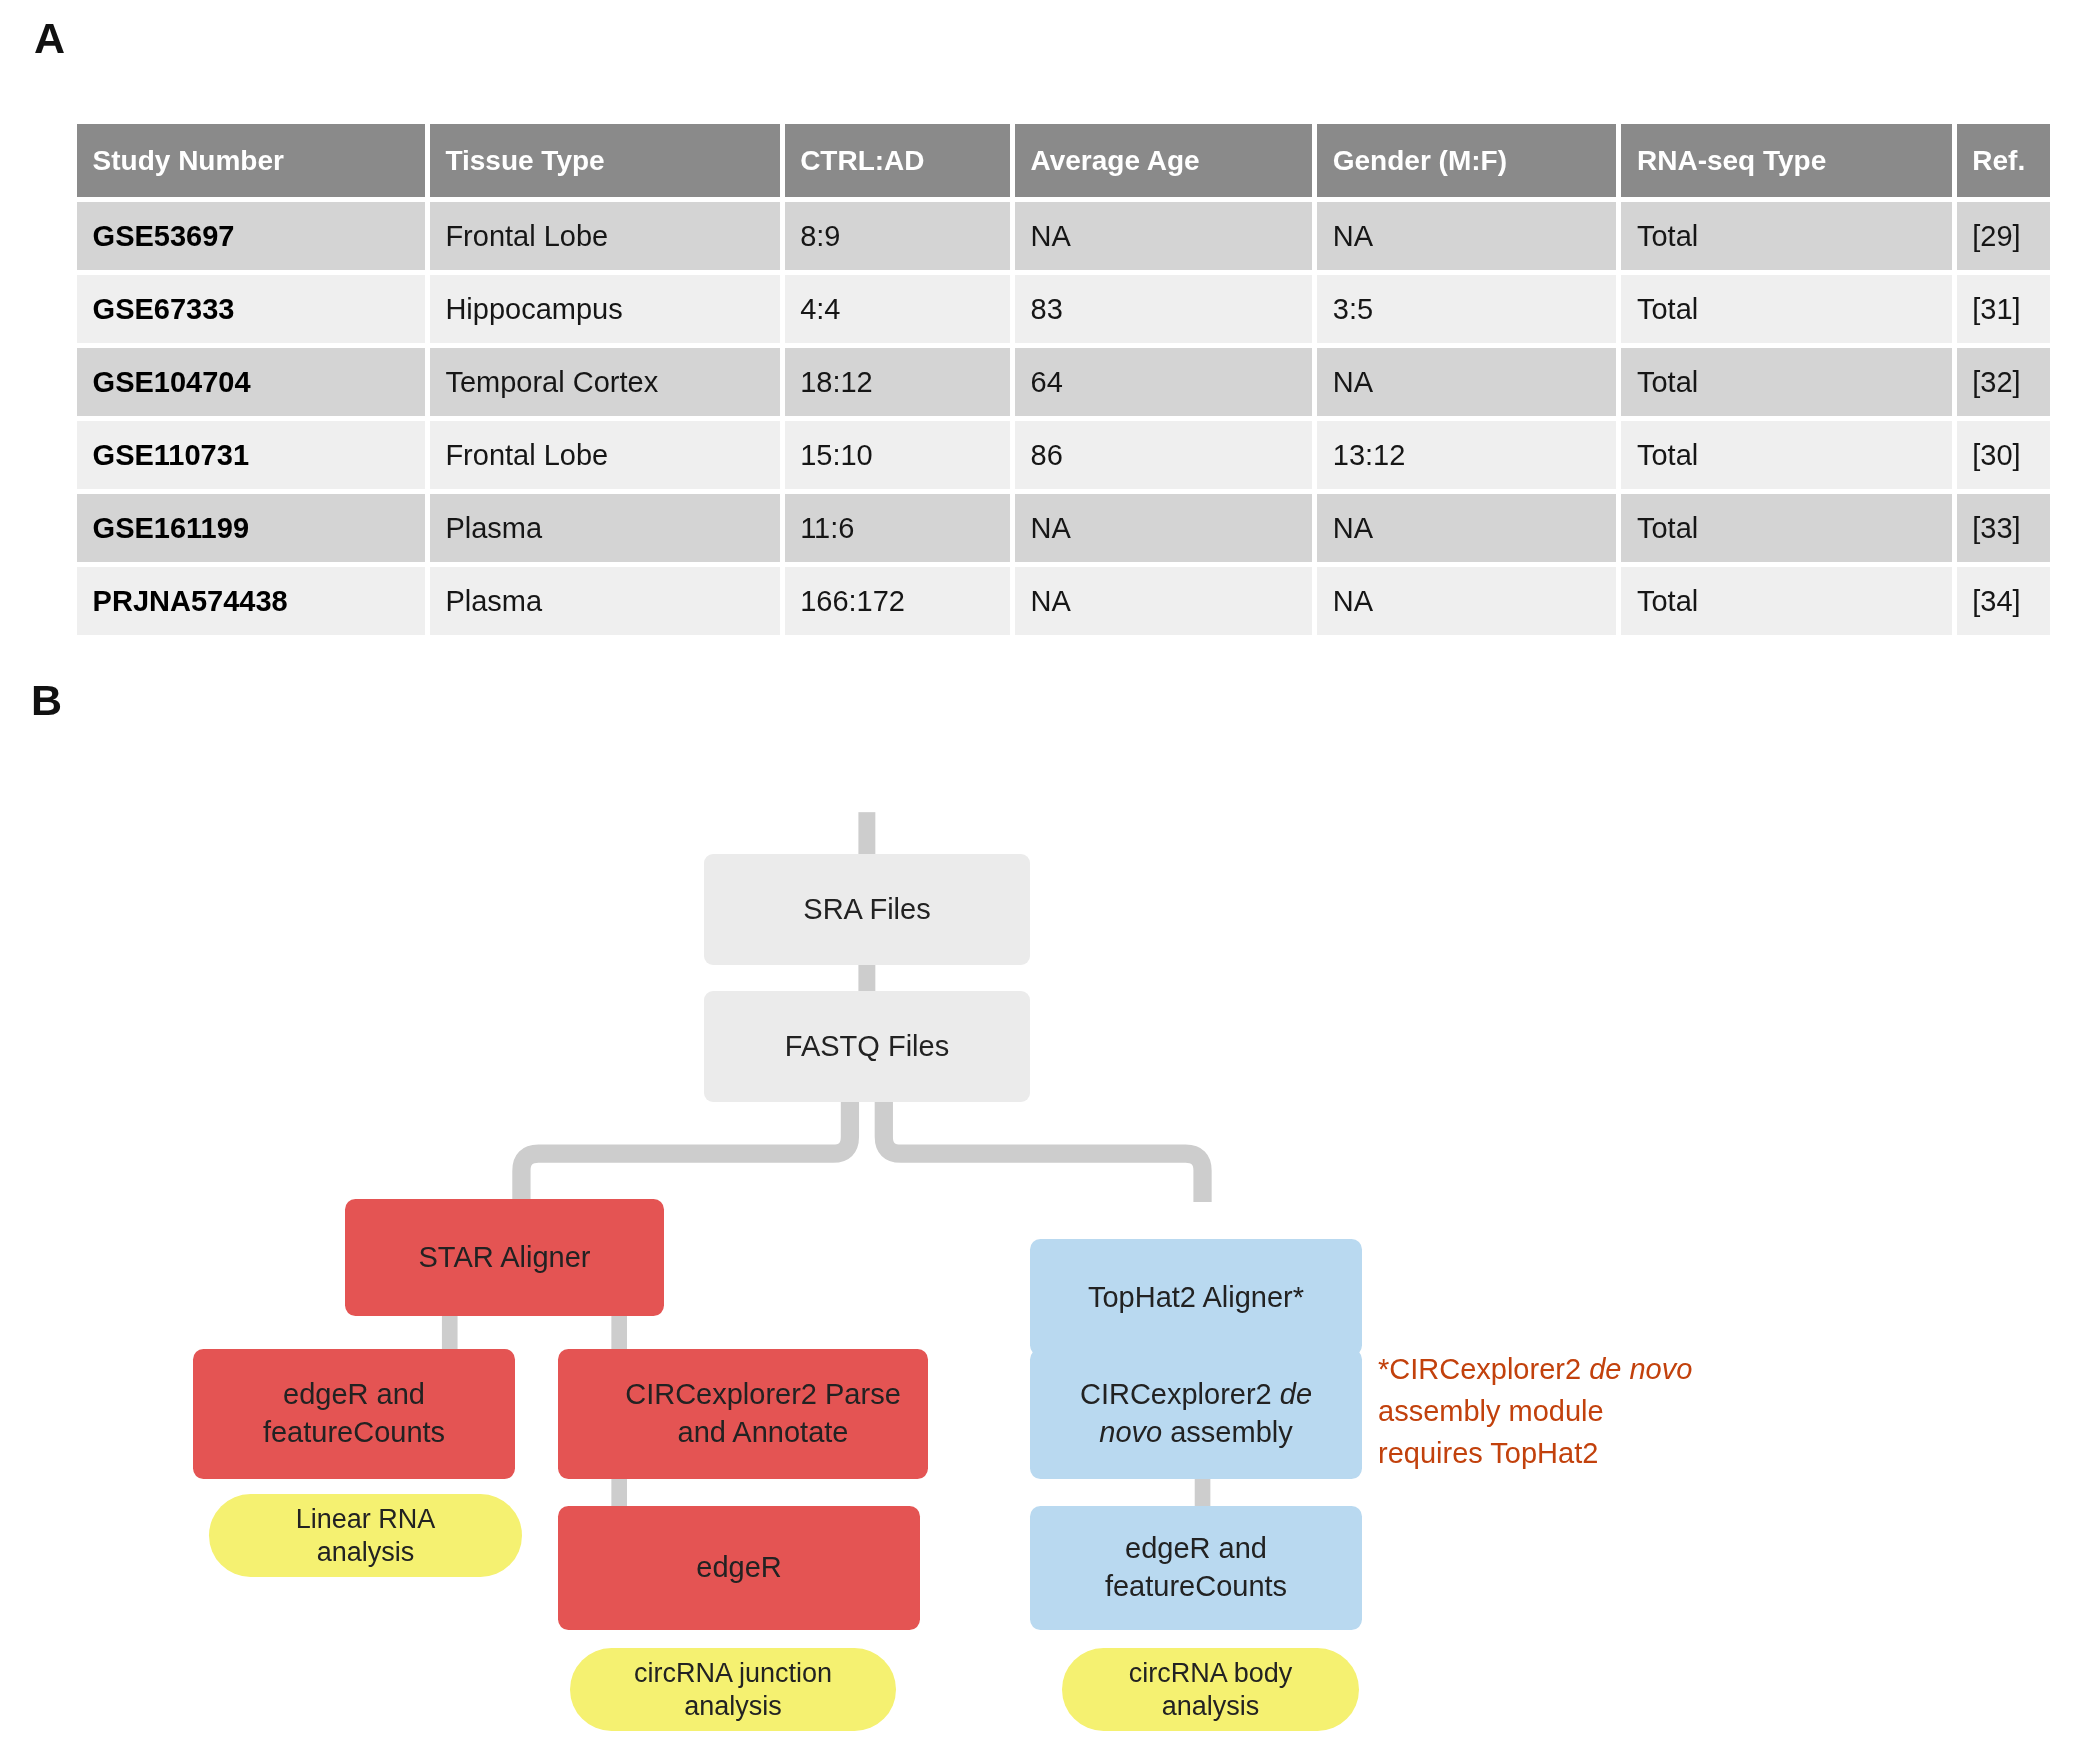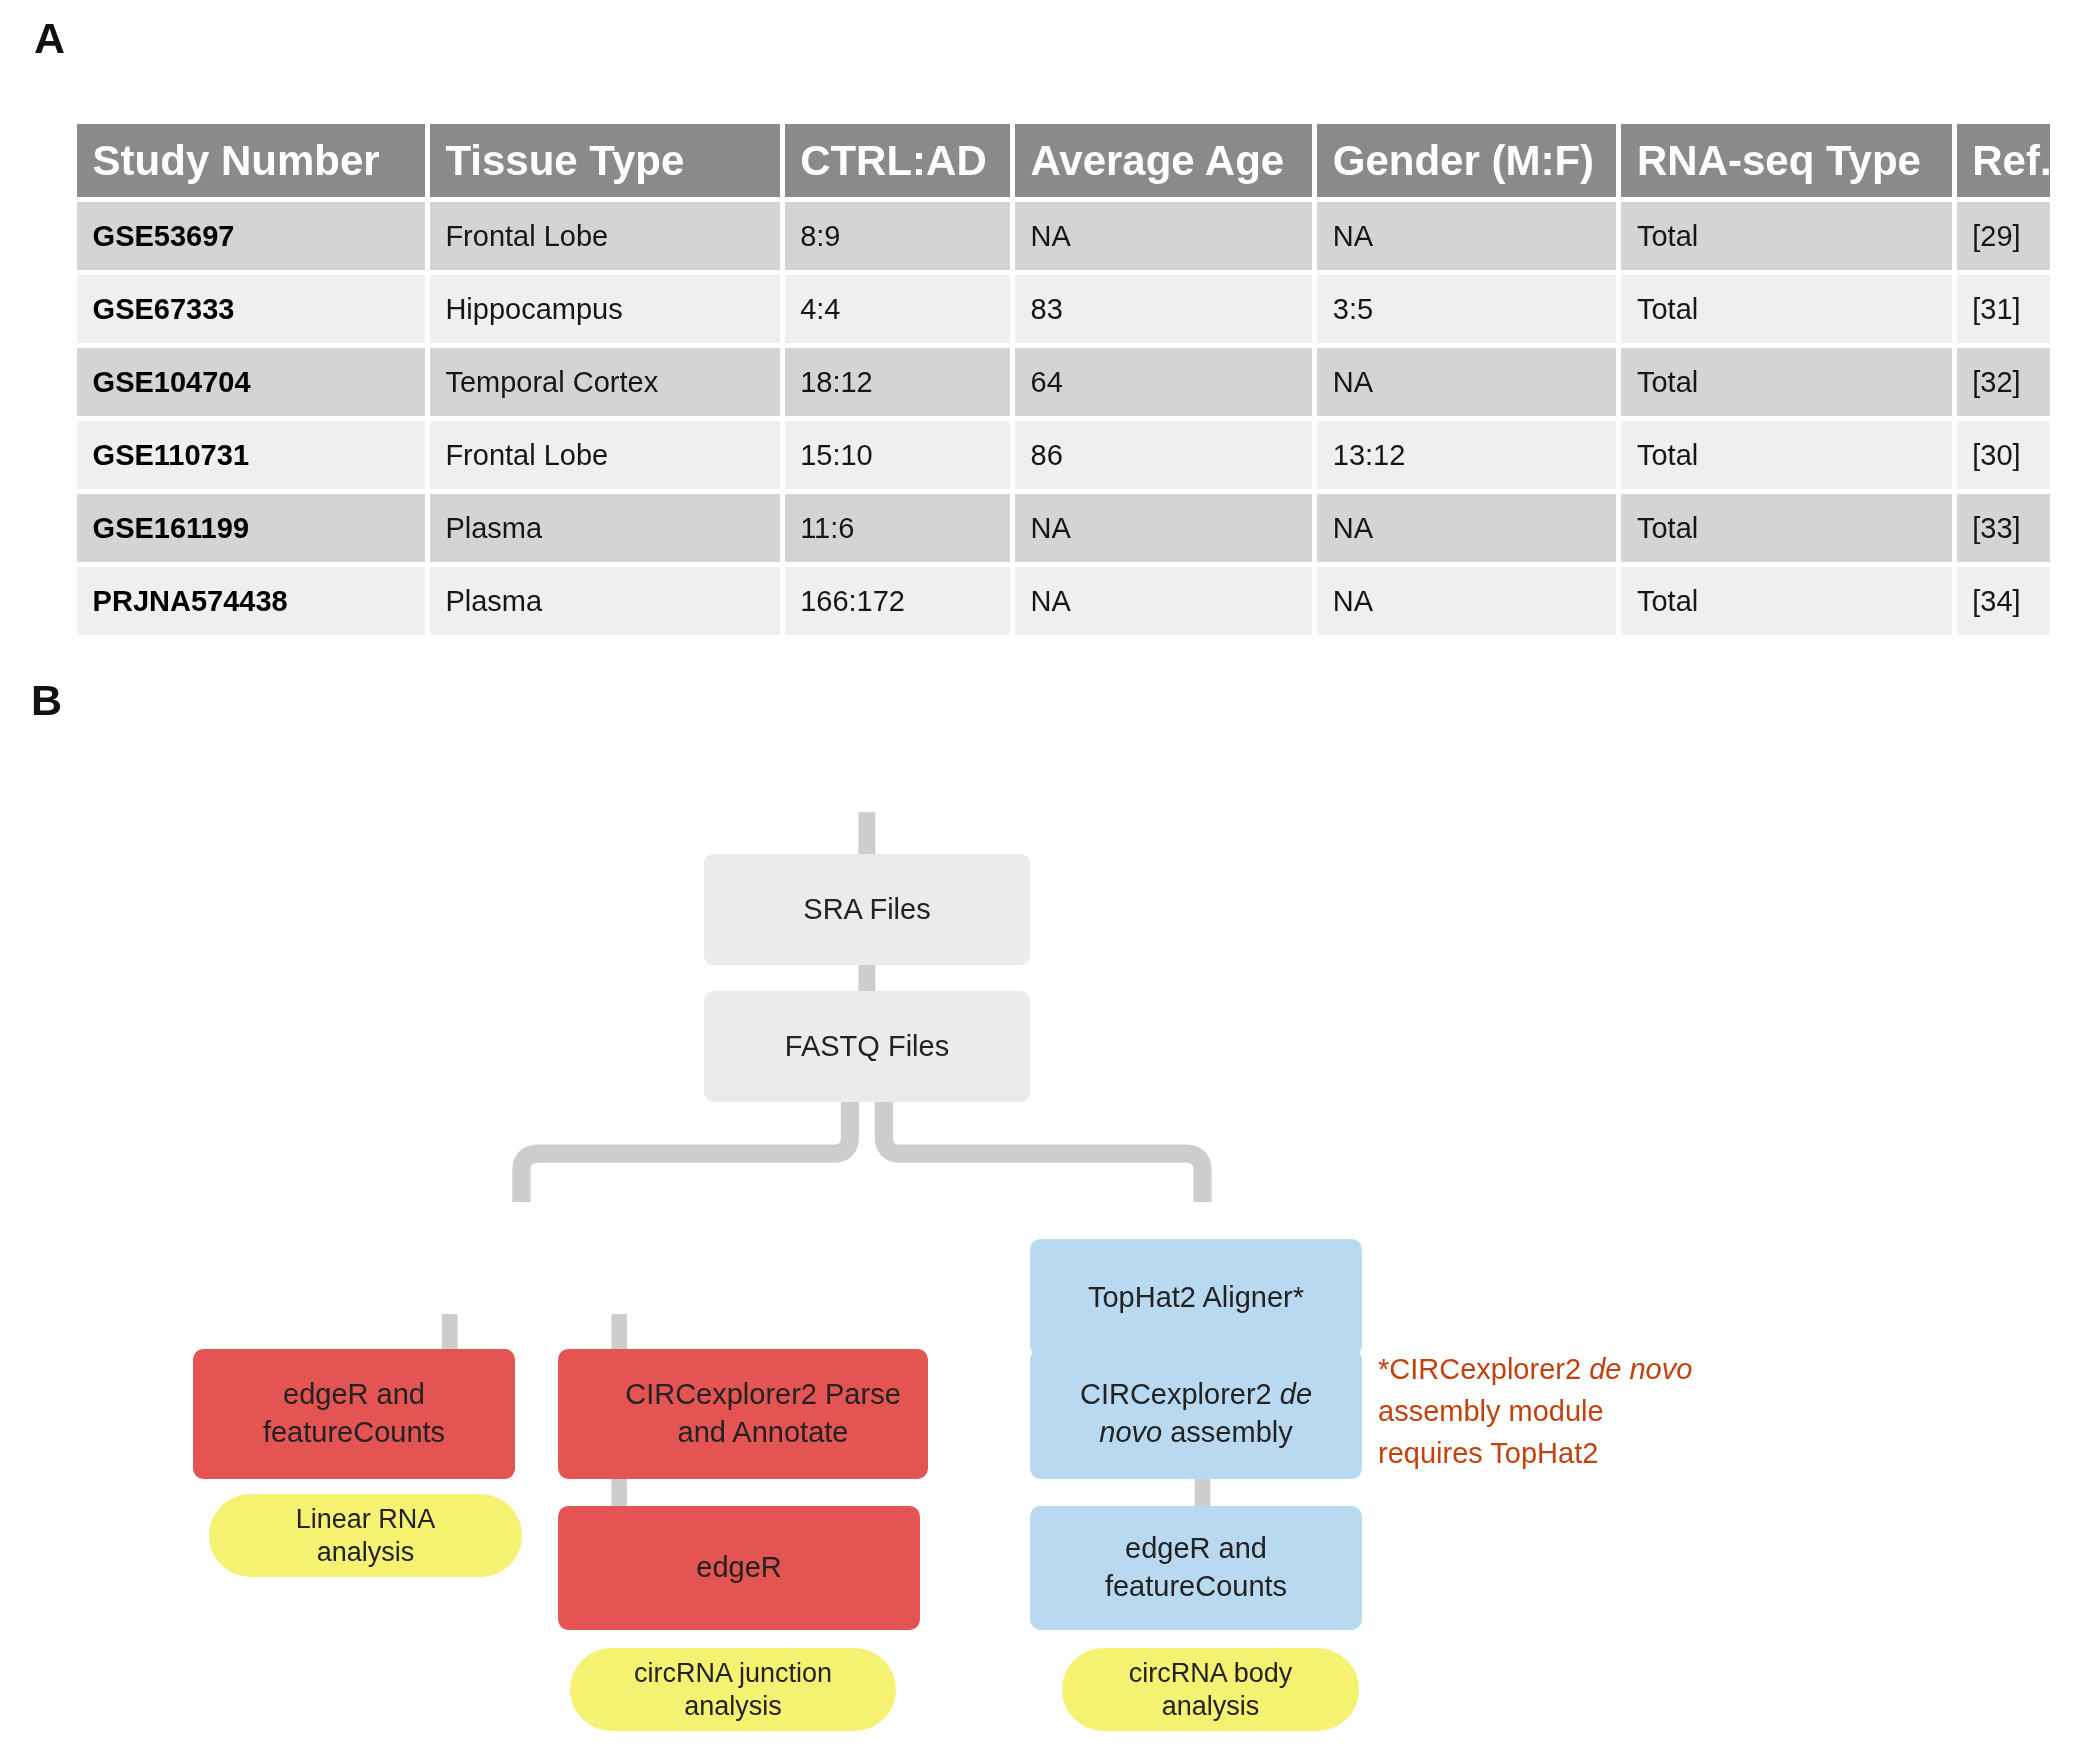--- a/index.html
+++ b/index.html
@@ -32,21 +32,21 @@
   table.studies{
     width:100%;
     border-collapse:separate;
     border-spacing:5.2px 5.2px;
     table-layout:fixed;
   }
   table.studies th{
     background:#8a8a8a;
     color:#ffffff;
     font-weight:bold;
-    font-size:42px;
+    font-size:28px;
     text-align:left;
     vertical-align:middle;
     height:73px;
     padding:0 5.2px 0 15.6px;
     white-space:nowrap;
     overflow:hidden;
   }
   table.studies td{
     font-size:29px;
     color:#161616;
@@ -199,20 +199,23 @@
     </g>
   </svg>
 
   <div class="node gray" style="left:704px;top:854px;width:326px;height:111px;">
       <span>SRA Files</span>
     </div>
   <div class="node gray" style="left:704px;top:991px;width:326px;height:111px;">
       <span>FASTQ Files</span>
     </div>
 
+  <div class="node red" style="left:345px;top:1199px;width:319px;height:117px;">
+      <span>STAR Aligner</span>
+    </div>
   <div class="node blue" style="left:1030px;top:1199px;width:332px;height:117px;margin-top:40px;">
       <span>TopHat2 Aligner*</span>
     </div>
 
   <div class="node red" style="left:193px;top:1349px;width:322px;height:130px;">
       <span>edgeR and<br>featureCounts</span>
     </div>
   <div class="node red" style="left:558px;top:1349px;width:330px;height:130px;padding-left:40px;">
       <span>CIRCexplorer2 Parse<br>and Annotate</span>
     </div>

